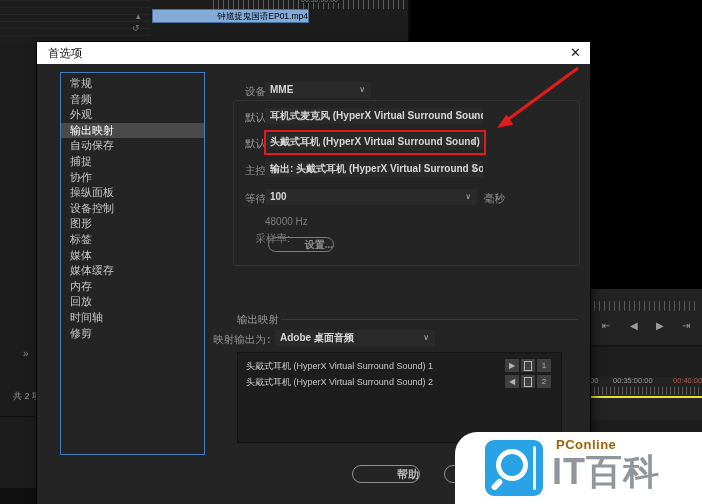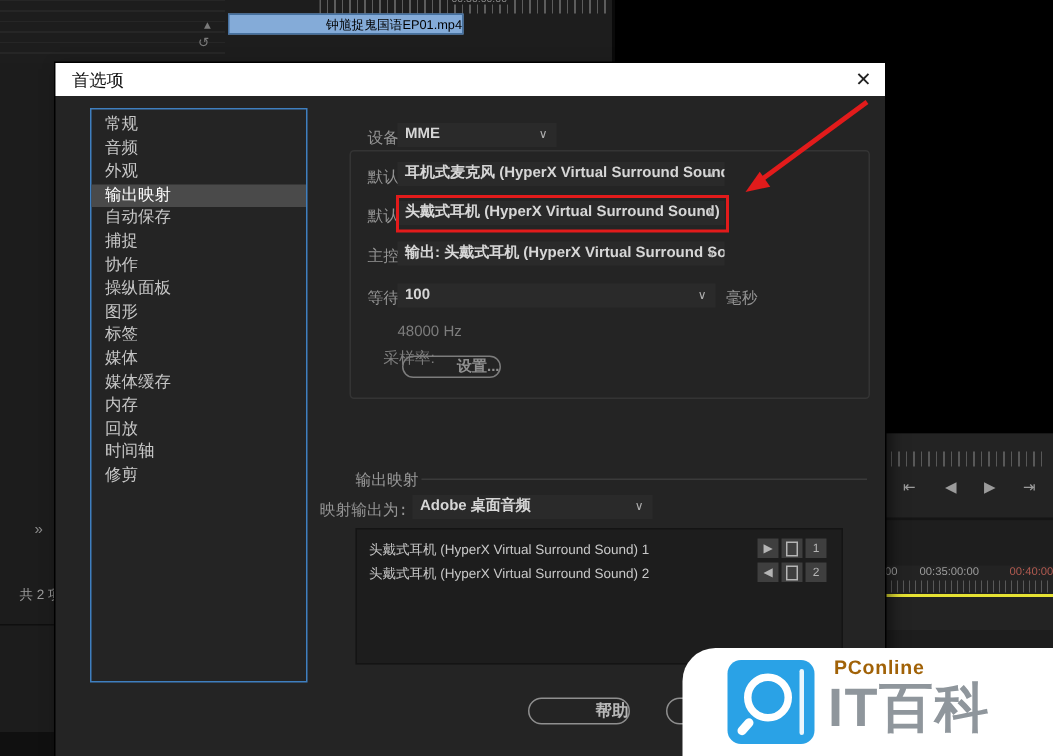--- a/index.html
+++ b/index.html
@@ -133,20 +133,21 @@
 
     <div class="sidebar">
       <span class="it">常规</span>
       <span class="it">音频</span>
       <span class="it">外观</span>
       <span class="it sel">输出映射</span>
       <span class="it">自动保存</span>
       <span class="it">捕捉</span>
       <span class="it">协作</span>
       <span class="it">操纵面板</span>
+      <span class="it">设备控制</span>
       <span class="it">图形</span>
       <span class="it">标签</span>
       <span class="it">媒体</span>
       <span class="it">媒体缓存</span>
       <span class="it">内存</span>
       <span class="it">回放</span>
       <span class="it">时间轴</span>
       <span class="it">修剪</span>
     </div>
 

